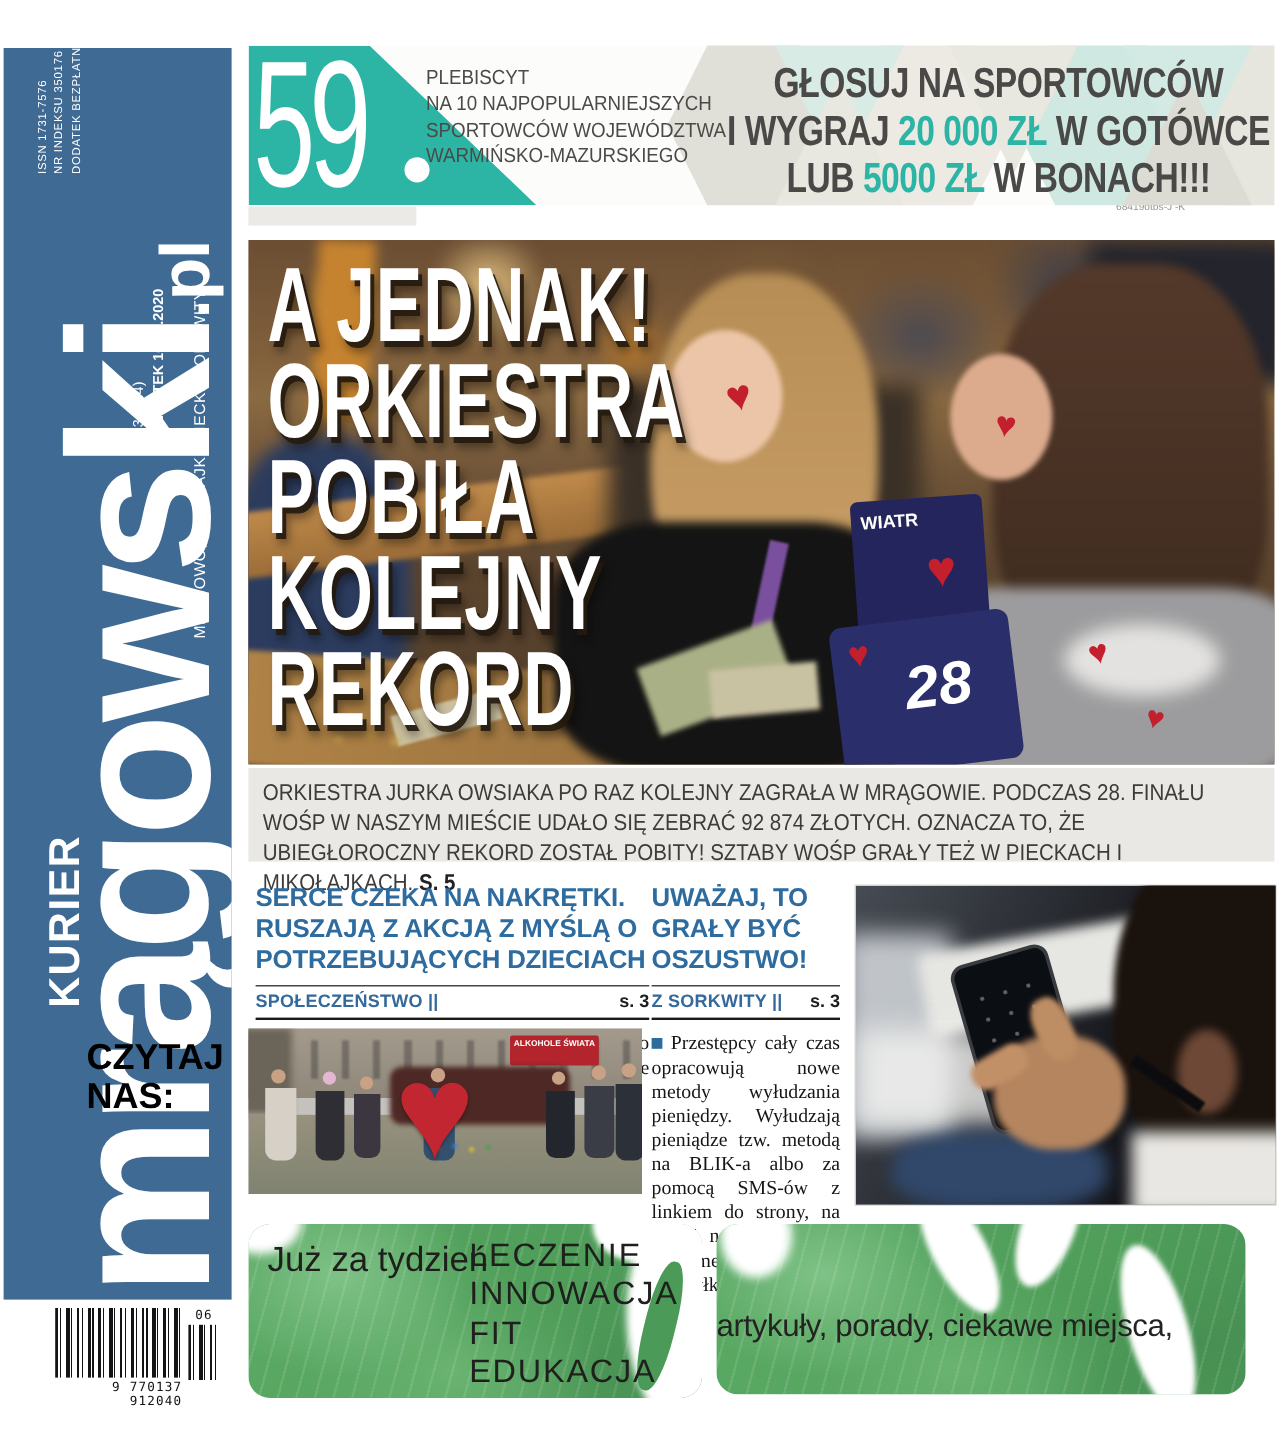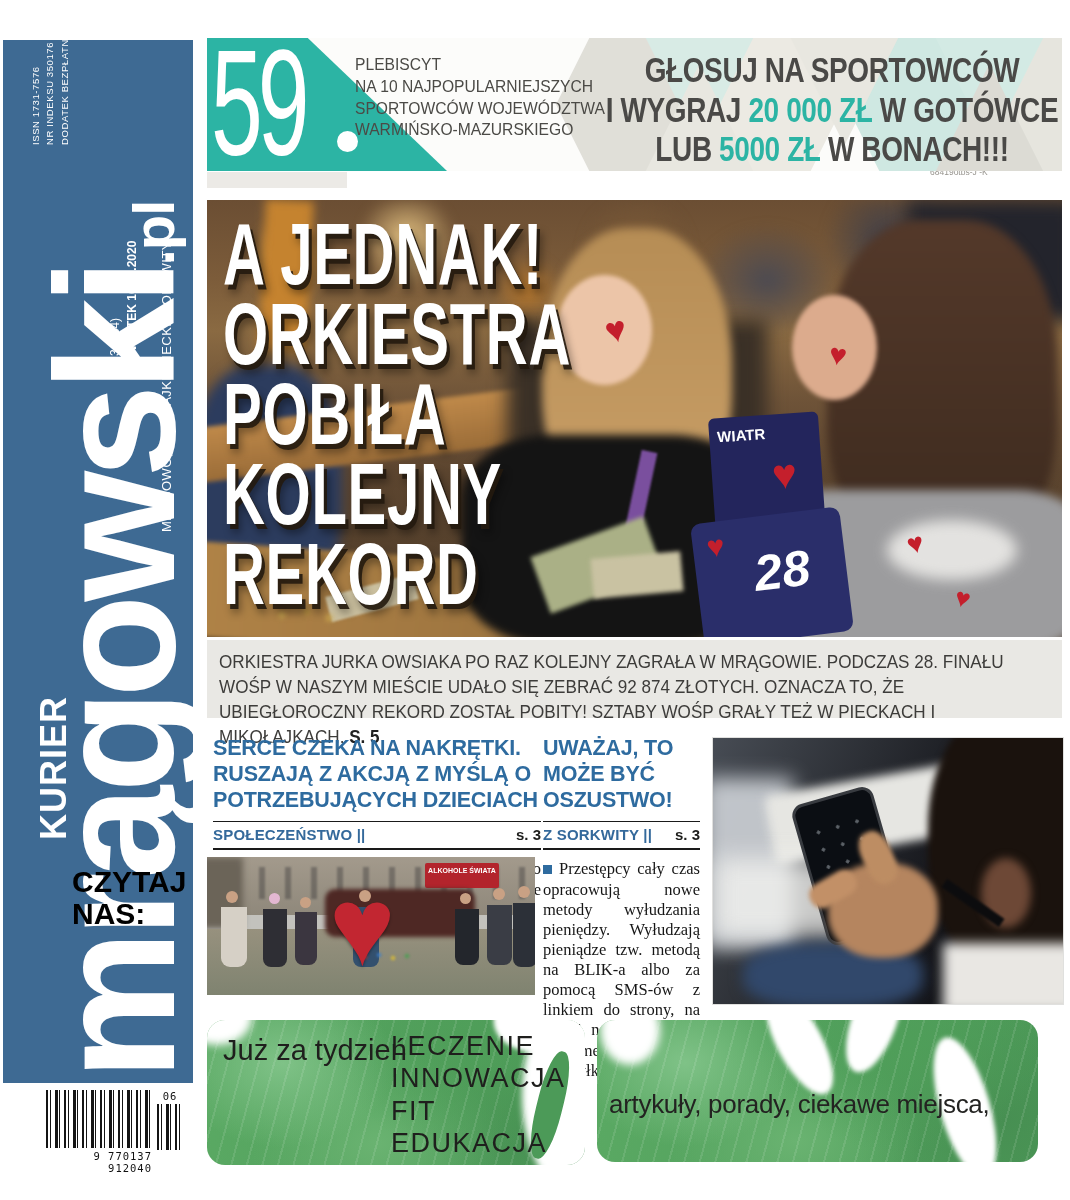--- a/index.html
+++ b/index.html
@@ -227,21 +227,21 @@
     <div class="b" style="left:248px;top:42px;width:24px;height:66px;border-radius:8px;background:linear-gradient(rgba(0,0,0,0) 0 10px,#23262c 10px);"></div>
     <div class="b" style="left:253px;top:36px;width:11px;height:11px;border-radius:50%;background:#c9a184;"></div>
     <div class="b" style="left:280px;top:38px;width:25px;height:70px;border-radius:8px;background:linear-gradient(rgba(0,0,0,0) 0 10px,#3a3d45 10px);"></div>
     <div class="b" style="left:286px;top:31px;width:12px;height:12px;border-radius:50%;background:#c9a184;"></div>
     <div class="b" style="left:306px;top:36px;width:24px;height:74px;border-radius:8px;background:linear-gradient(rgba(0,0,0,0) 0 10px,#2c3038 10px);"></div>
     <div class="b" style="left:311px;top:29px;width:12px;height:12px;border-radius:50%;background:#c9a184;"></div>
     <div class="b" style="left:150px;top:92px;width:62px;height:16px;filter:blur(1px);background:radial-gradient(5px 5px at 8px 8px,#d94040,rgba(0,0,0,0) 70%),radial-gradient(5px 5px at 22px 6px,#3a7fd0,rgba(0,0,0,0) 70%),radial-gradient(5px 5px at 36px 9px,#e0c030,rgba(0,0,0,0) 70%),radial-gradient(5px 5px at 50px 7px,#47a050,rgba(0,0,0,0) 70%);"></div>
   </div>
 
   <div class="abs" style="left:543px;top:736px;width:157px;">
-    <div class="art-headline">UWAŻAJ, TO MOŻE BYĆ OSZUSTWO!</div>
+    <div class="art-headline">UWAŻAJ, TO GRAŁY BYĆ OSZUSTWO!</div>
     <div class="kickrow" style="margin-top:8px;">
       <span class="kick">Z SORKWITY ||</span>
       <span class="pgref">s. 3</span>
     </div>
     <div class="body-copy" style="margin-top:9px;"><span class="sq"></span><span>Przestępcy cały czas opracowują nowe metody wyłudzania pieniędzy. Wyłudzają pieniądze tzw. metodą na BLIK-a albo za pomocą SMS-ów z linkiem do strony, na której należy dokonać rzekomej dopłaty do przesyłki.</span></div>
   </div>
 
   <div class="abs photo" style="left:712px;top:737px;width:350px;height:266px;border:1px solid #e0e0de;background:linear-gradient(115deg,#474c54 0%,#2b2e34 35%,#17181d 60%,#0e0f13 100%);">
     <div class="b" style="left:-10px;top:40px;width:90px;height:170px;background:#cfd3d8;filter:blur(10px);opacity:.9;"></div>
     <div class="b" style="left:55px;top:38px;width:230px;height:70px;background:#e6e6e2;transform:rotate(-10deg);filter:blur(5px);border-radius:8px;"></div>
@@ -273,18 +273,18 @@
     </div>
     <div class="abs promo-when" style="left:16px;top:14px;">Już za tydzień</div>
   </div>
 
   <div class="promo-block leafbg" style="left:597px;width:441px;height:142px;">
     <div class="veins"></div>
     <div class="cut" style="left:180px;top:-35px;width:45px;height:115px;transform:rotate(-28deg);filter:blur(2px);"></div>
     <div class="cut" style="left:3px;top:-25px;width:60px;height:70px;filter:blur(4px);"></div>
     <div class="cut" style="left:343px;top:15px;width:50px;height:145px;transform:rotate(-16deg);filter:blur(2px);"></div>
     <div class="cut" style="left:255px;top:-55px;width:45px;height:110px;transform:rotate(20deg);filter:blur(2px);"></div>
-    <div class="abs" style="left:12px;top:68px;z-index:3;">
+    <div class="abs" style="left:0;top:68px;z-index:3;">
       <div class="promo-desc">artykuły, porady, ciekawe miejsca,</div>
     </div>
   </div>
 
 </div>
 
 </body></html>

